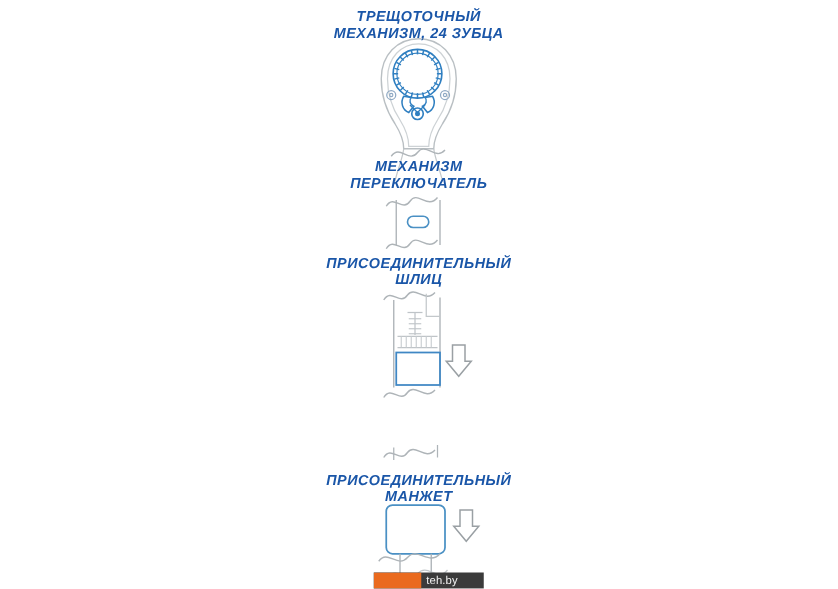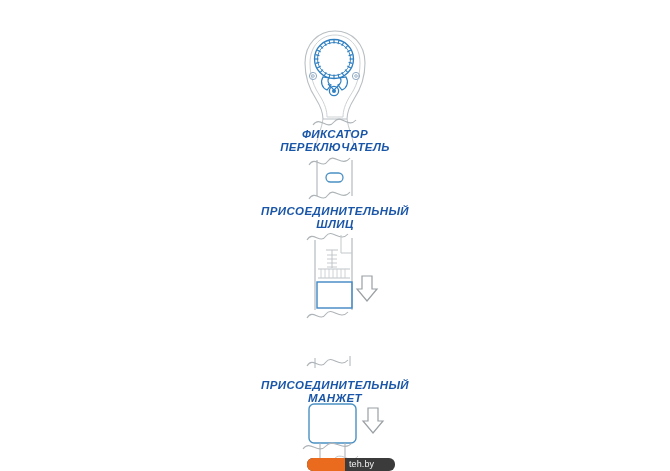--- a/index.html
+++ b/index.html
@@ -32,29 +32,28 @@
     white-space: pre-line;
     -webkit-font-smoothing: antialiased;
   }
   .art {
     position: absolute;
     left: 0;
     top: 0;
   }
   #watermark {
     position: absolute;
-    left: 307px;
+    left: 299px;
     top: 458px;
     width: 88px;
     height: 13px;
     background: #3b3b3b;
     display: flex;
     align-items: center;
     overflow: hidden;
-    border-radius: 6px;
   }
   #watermark .wm-block {
     width: 38px;
     height: 13px;
     background: #ea6a1e;
     flex: 0 0 auto;
   }
   #watermark .wm-text {
     color: #f2f2f2;
     font-family: "Liberation Sans", sans-serif;
@@ -209,22 +208,24 @@
 
       <path d="M303 449 C 310 439 318 455 326 446 C 334 437 343 453 352 443" fill="none" stroke="#aeb4b8" stroke-width="1.1"></path>
       <path d="M310 462 C 318 452 326 468 334 459 C 342 450 350 466 358 456" fill="none" stroke="#c3c8cb" stroke-width="1"></path>
 
       <g>
         <path d="M368 408 L 378 408 L 378 421 L 383 421 L 373 433 L 363 421 L 368 421 Z" fill="none" stroke="#9aa0a4" stroke-width="1.2"></path>
       </g>
     </g>
   </svg>
 
-
-  <div class="callout-label" style="top:128px;">ФИКСАТОР
+  <div class="callout-label" style="top:8px;">ТРЕЩОТОЧНЫЙ
+МЕХАНИЗМ, 24 ЗУБЦА</div>
+
+  <div class="callout-label" style="top:128px;">МЕХАНИЗМ
 ПЕРЕКЛЮЧАТЕЛЬ</div>
 
   <div class="callout-label" style="top:205px;">ПРИСОЕДИНИТЕЛЬНЫЙ
 ШЛИЦ</div>
 
 
   <div class="callout-label" style="top:379px;">ПРИСОЕДИНИТЕЛЬНЫЙ
 МАНЖЕТ</div>
 
   <div id="watermark">

